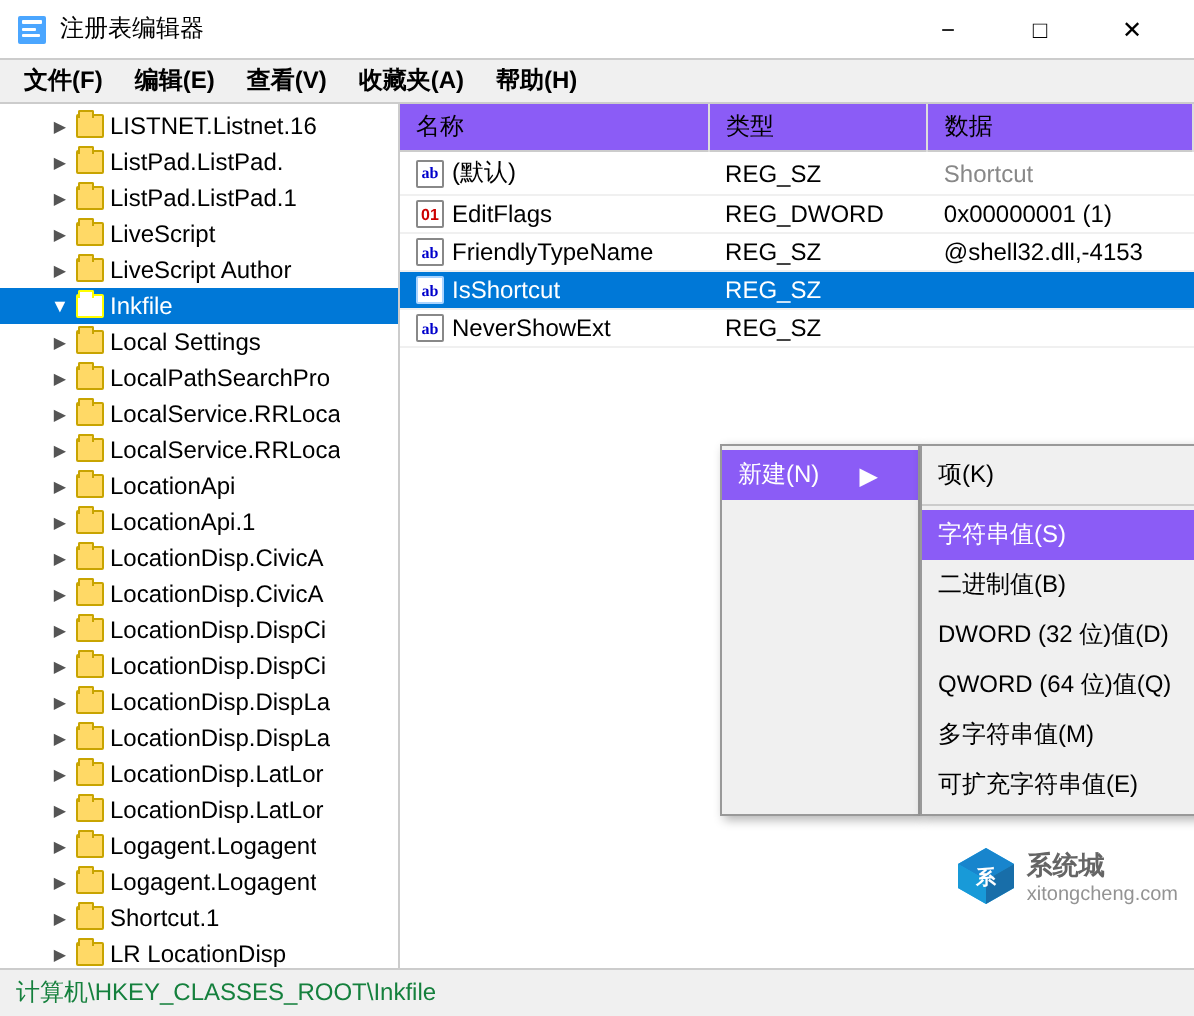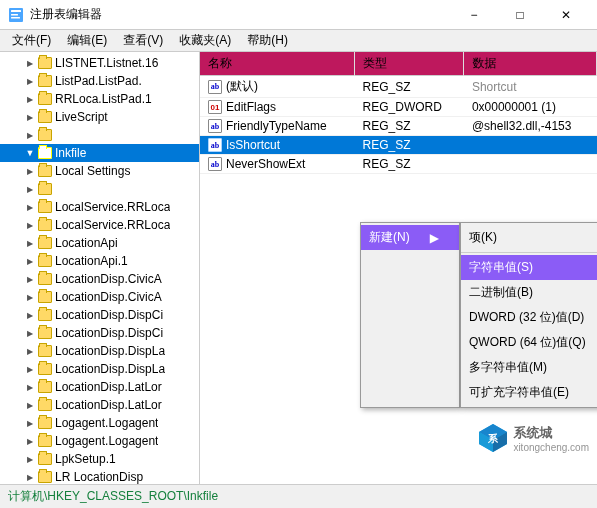--- a/index.html
+++ b/index.html
@@ -53,20 +53,21 @@
     }
 
     
     .menu-bar {
       display: flex;
       background: #f0f0f0;
       height: 22px;
       align-items: center;
       padding: 0 4px;
       border-bottom: 1px solid #ccc;
+      font-weight: bold;
     }
     .menu-item {
       padding: 2px 8px;
       cursor: pointer;
       color: #000;
       font-size: 12px;
     }
 
     
     .main-content {
@@ -145,21 +146,21 @@
       background: #fff;
       overflow: hidden;
       position: relative;
     }
     .right-table {
       width: 100%;
       border-collapse: collapse;
       font-size: 12px;
     }
     .right-table thead tr {
-      background: #be185d;
+      background: #8b5cf6;
       border-bottom: 1px solid #ccc;
     }
     .right-table th {
       text-align: left;
       padding: 3px 8px;
       font-weight: normal;
       border-right: 1px solid #ddd;
       color: #000;
       height: 20px;
     }
@@ -327,44 +328,46 @@
             <span class="tree-label">LISTNET.Listnet.16</span>
           </div>
           <div class="tree-item" style="padding-left: 24px;">
             <span class="tree-expand" style="color: rgb(85, 85, 85); font-size: 8px;">▶</span>
             <span class="folder-icon"></span>
             <span class="tree-label">ListPad.ListPad.</span>
           </div>
           <div class="tree-item" style="padding-left: 24px;">
             <span class="tree-expand" style="color: rgb(85, 85, 85); font-size: 8px;">▶</span>
             <span class="folder-icon"></span>
-            <span class="tree-label">RRLoca.ListPad.1</span>
+            <span class="tree-label">ListPad.ListPad.1</span>
           </div>
           <div class="tree-item" style="padding-left: 24px;">
             <span class="tree-expand" style="color: rgb(85, 85, 85); font-size: 8px;">▶</span>
             <span class="folder-icon"></span>
             <span class="tree-label">LiveScript</span>
           </div>
           <div class="tree-item" style="padding-left: 24px;">
             <span class="tree-expand" style="color: rgb(85, 85, 85); font-size: 8px;">▶</span>
             <span class="folder-icon"></span>
+            <span class="tree-label">LiveScript Author</span>
           </div>
           <div class="tree-item selected" style="padding-left: 24px;">
             <span class="tree-expand" style="color: rgb(255, 255, 255);">▼</span>
             <span class="folder-icon" style="background: rgb(255, 217, 102); border: 1px solid rgb(200, 164, 0);"></span>
             <span class="tree-label">Inkfile</span>
           </div>
           <div class="tree-item" style="padding-left: 24px;">
             <span class="tree-expand" style="color: rgb(85, 85, 85); font-size: 8px;">▶</span>
             <span class="folder-icon"></span>
             <span class="tree-label">Local Settings</span>
           </div>
           <div class="tree-item" style="padding-left: 24px;">
             <span class="tree-expand" style="color: rgb(85, 85, 85); font-size: 8px;">▶</span>
             <span class="folder-icon"></span>
+            <span class="tree-label">LocalPathSearchPro</span>
           </div>
           <div class="tree-item" style="padding-left: 24px;">
             <span class="tree-expand" style="color: rgb(85, 85, 85); font-size: 8px;">▶</span>
             <span class="folder-icon"></span>
             <span class="tree-label">LocalService.RRLoca</span>
           </div>
           <div class="tree-item" style="padding-left: 24px;">
             <span class="tree-expand" style="color: rgb(85, 85, 85); font-size: 8px;">▶</span>
             <span class="folder-icon"></span>
             <span class="tree-label">LocalService.RRLoca</span>
@@ -425,21 +428,21 @@
             <span class="tree-label">Logagent.Logagent</span>
           </div>
           <div class="tree-item" style="padding-left: 24px;">
             <span class="tree-expand" style="color: rgb(85, 85, 85); font-size: 8px;">▶</span>
             <span class="folder-icon"></span>
             <span class="tree-label">Logagent.Logagent</span>
           </div>
           <div class="tree-item" style="padding-left: 24px;">
             <span class="tree-expand" style="color: rgb(85, 85, 85); font-size: 8px;">▶</span>
             <span class="folder-icon"></span>
-            <span class="tree-label">LpkSetup.1</span>
+            <span class="tree-label">Shortcut.1</span>
           </div>
           <div class="tree-item" style="padding-left: 24px;">
             <span class="tree-expand" style="color: rgb(85, 85, 85); font-size: 8px;">▶</span>
             <span class="folder-icon"></span>
             <span class="tree-label">LR LocationDisp</span>
           </div>
         </div>
     </div>
   </div>
 

